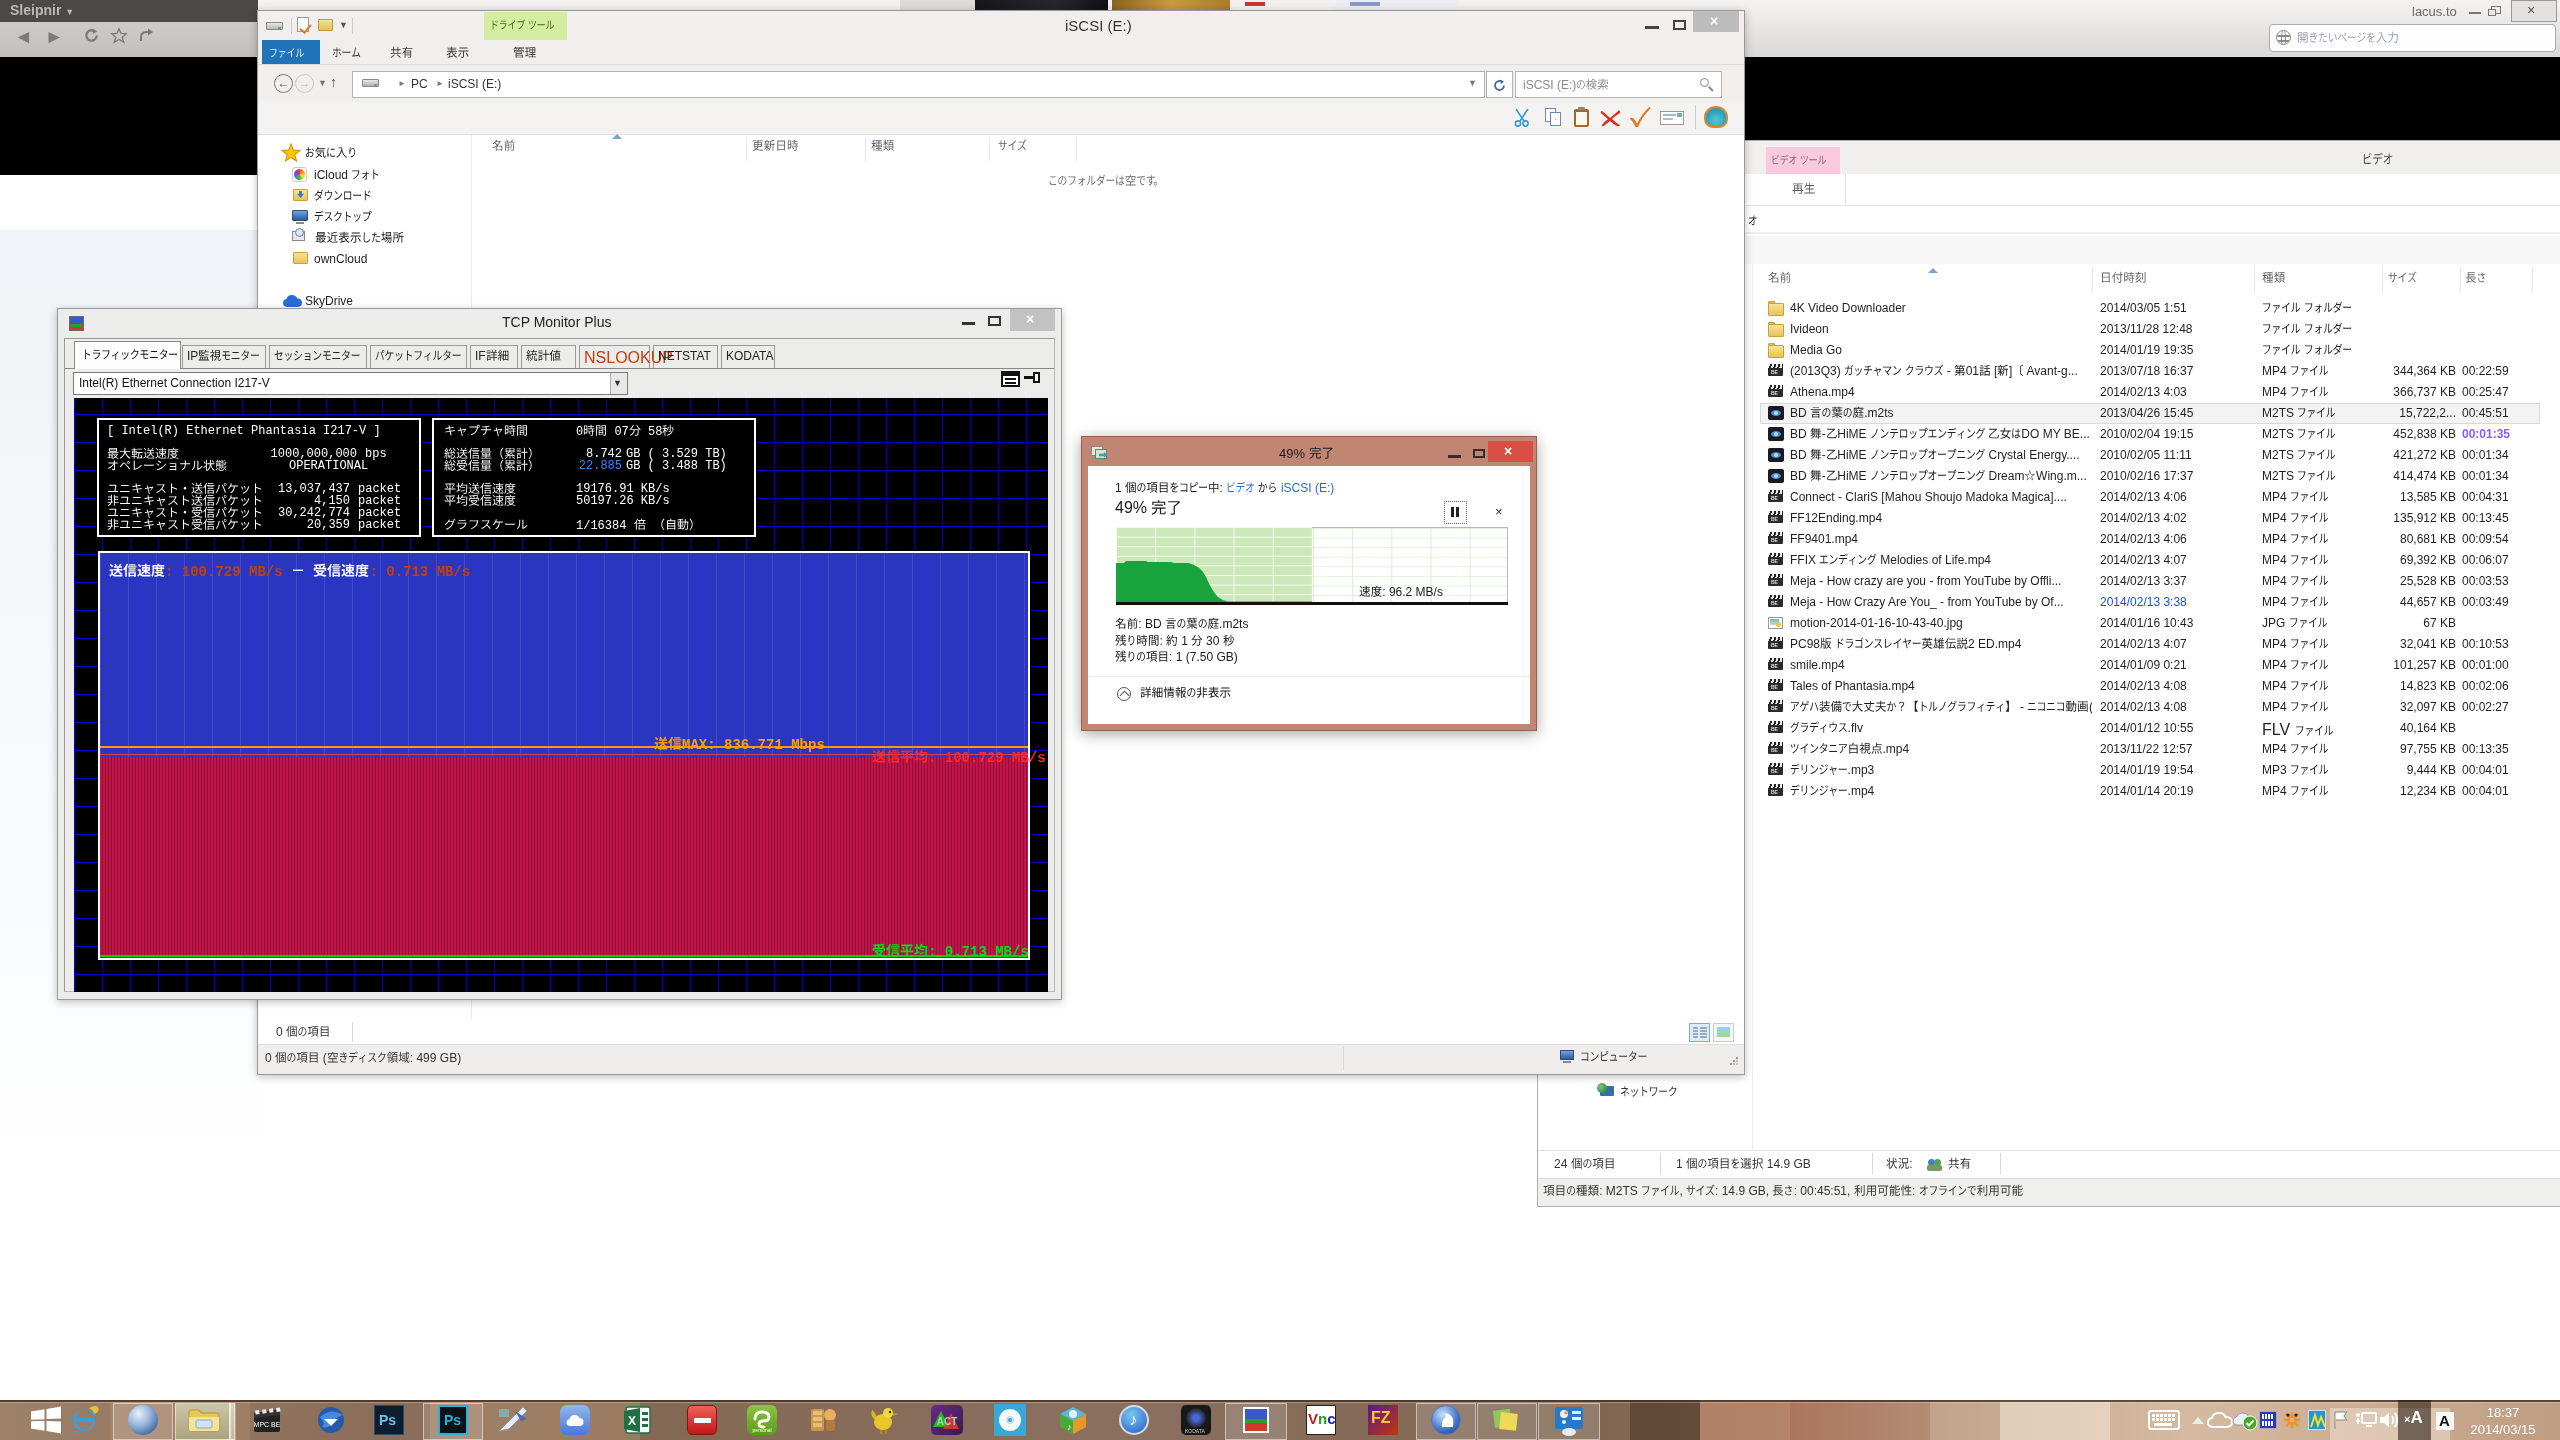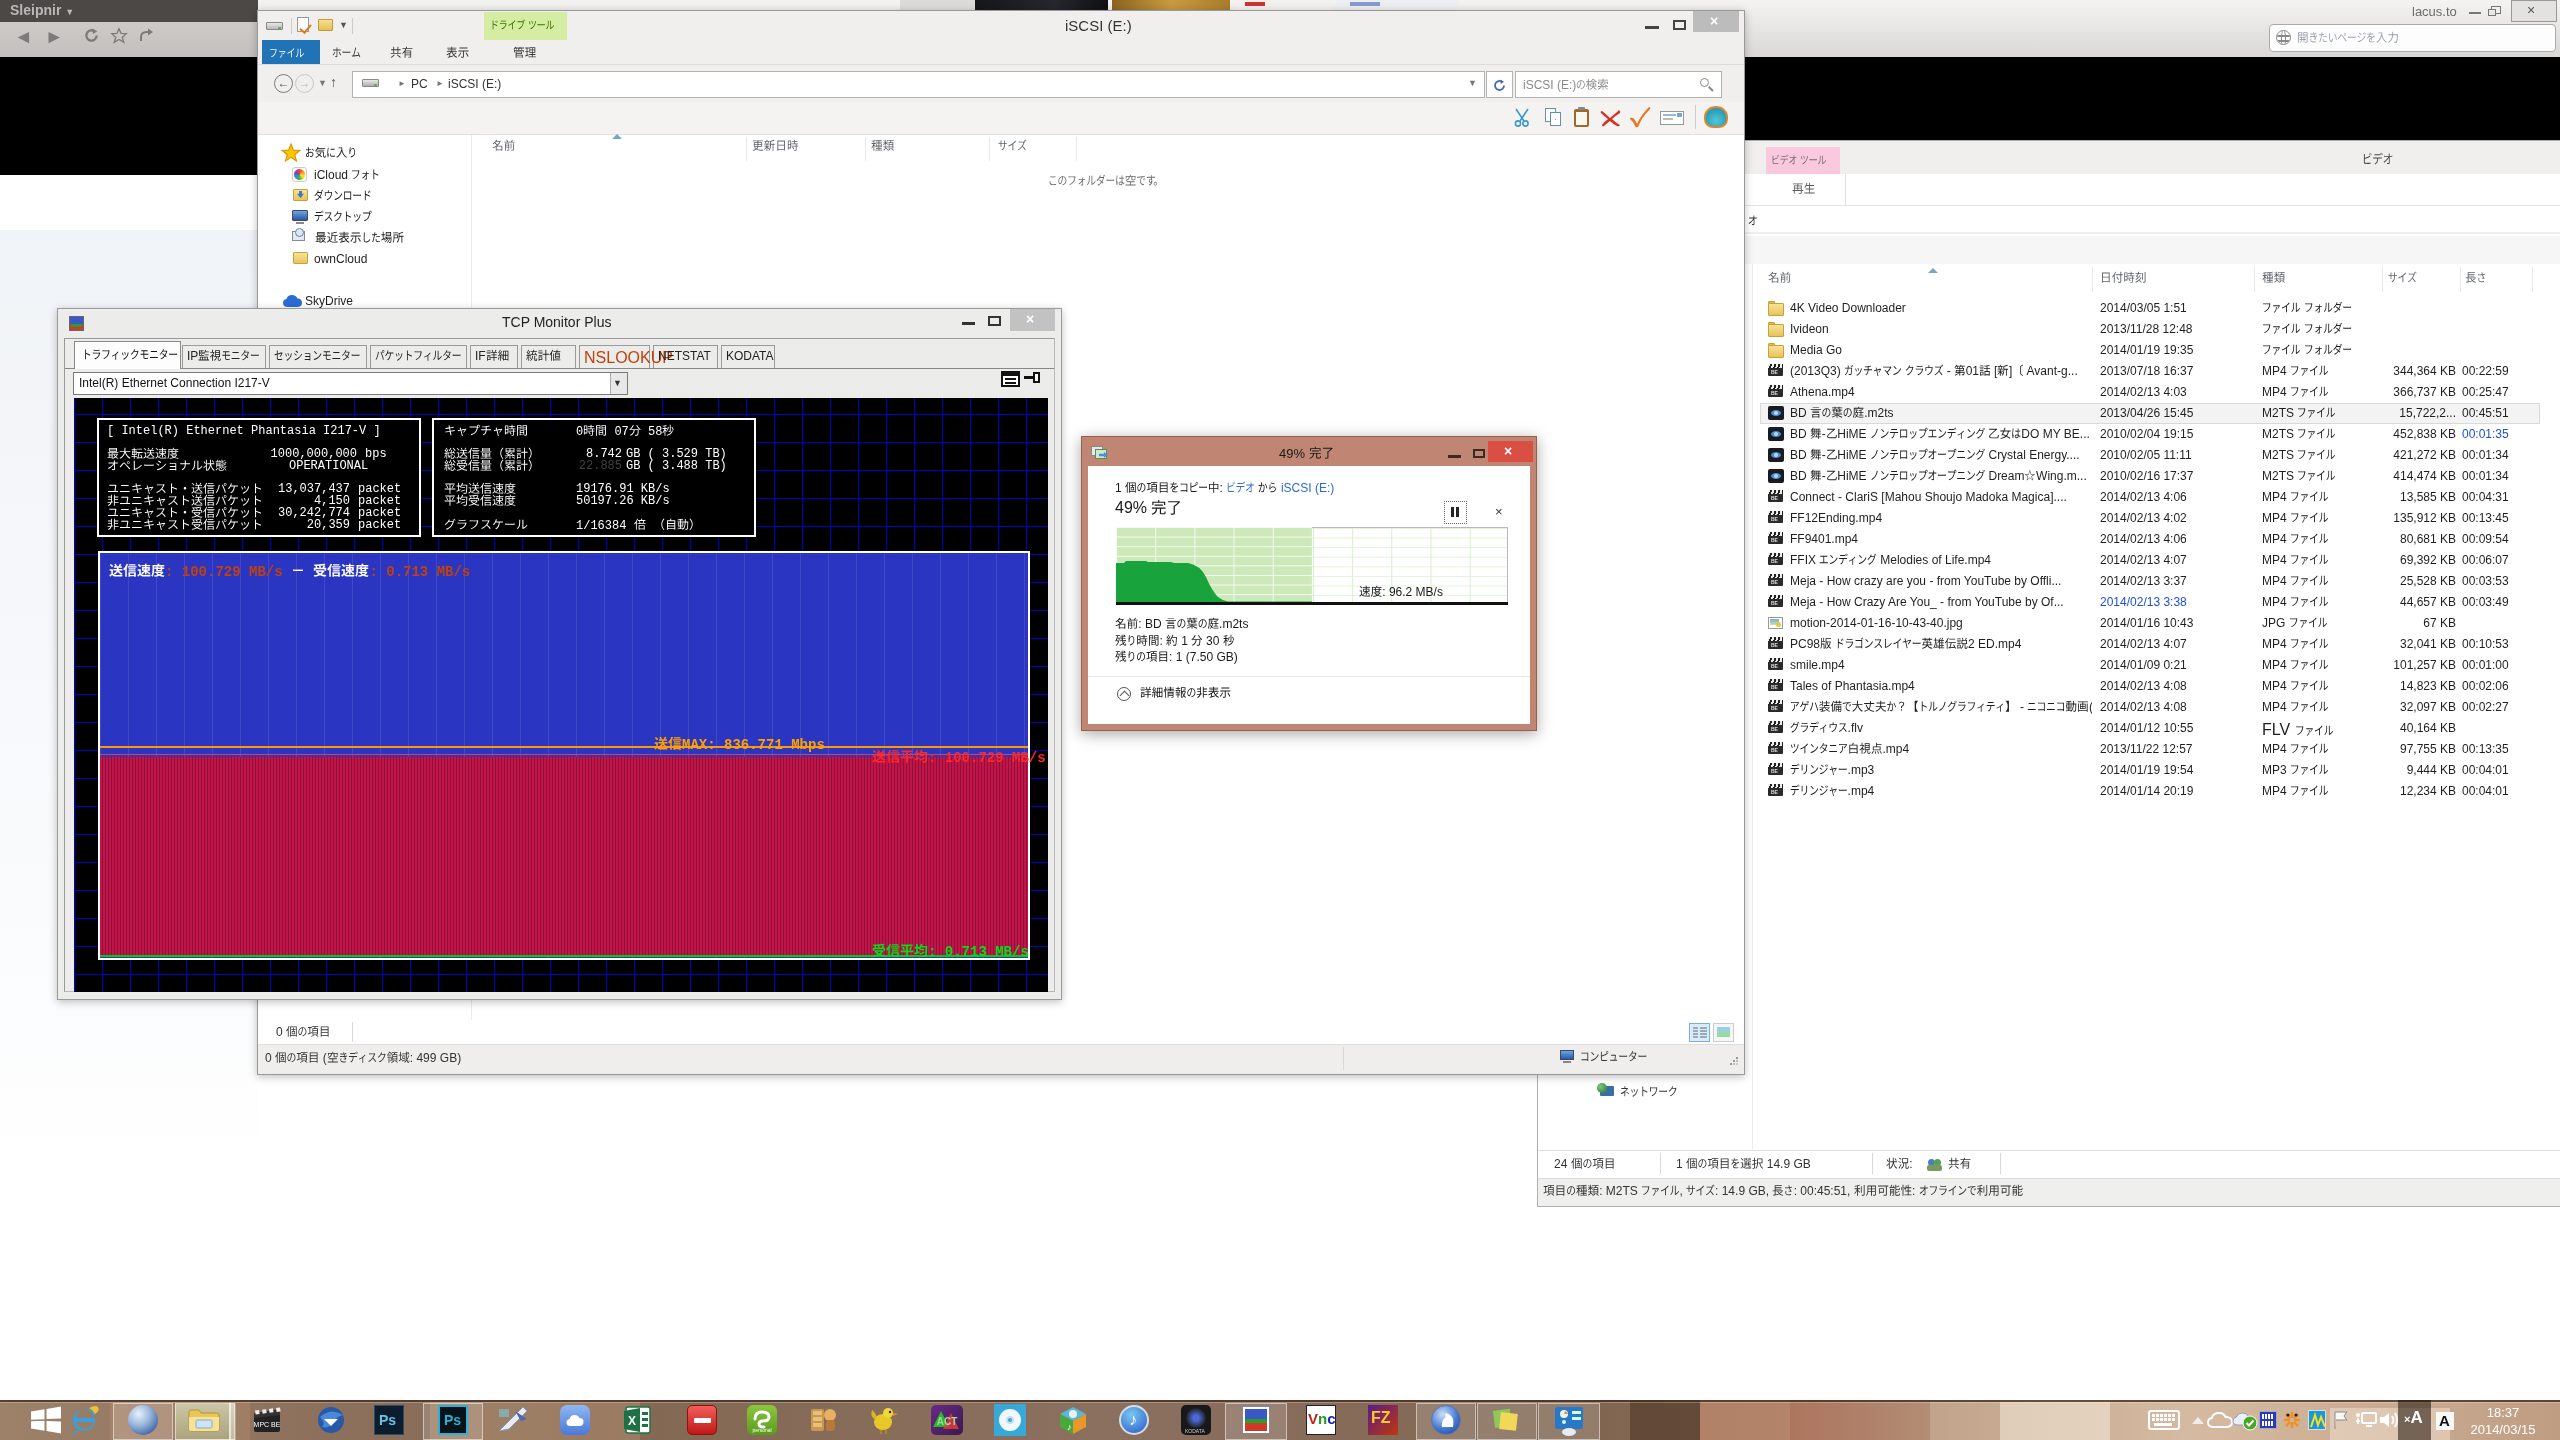--- a/index.html
+++ b/index.html
@@ -677,21 +677,21 @@
           <use href="#g31"></use>
         </g>
         <g transform="translate(318 0) scale(0.82 1)">
           <use href="#g26"></use>
         </g>
         <g transform="translate(478 0) scale(0.82 1)">
           <use href="#g14"></use>
         </g>
       </svg></div>
     <div class="a nw" style="left:2330px;top:427px;width:126px;font-size:12px;color:#1f1f1f;text-align:right">452,838 KB</div>
-    <div class="a nw" style="left:2462px;top:427px;font-size:12px;color:#1d4ed8;">00:01:35</div>
+    <div class="a nw" style="left:2462px;top:427px;font-size:12px;color:#8b5cf6;font-weight:bold;">00:01:35</div>
     <div class="a" style="left:1768px;top:448px;width:16px;height:14px;background:#1a1a22;border-radius:2px"></div>
     <div class="a" style="left:1771px;top:452px;width:10px;height:6px;background:#4a90d0;border-radius:50%"></div>
     <div class="a" style="left:1774px;top:453px;width:4px;height:4px;background:#b8d8f0;border-radius:50%"></div>
     <div class="a nw" style="left:1790px;top:448px;width:302px;overflow:hidden;font-size:12px;color:#1f1f1f">BD <svg style="vertical-align:-1.92px" width="11.64" height="12.72" viewBox="0 -180 194 212" fill="#1f1f1f">
         <g transform="translate(1 0) scale(0.96 1)">
           <use href="#g51"></use>
         </g>
       </svg>-<svg style="vertical-align:-1.92px" width="11.64" height="12.72" viewBox="0 -180 194 212" fill="#1f1f1f">
         <g transform="translate(1 0) scale(0.96 1)">
           <use href="#g52"></use>
@@ -2269,21 +2269,21 @@
     <div class="a nw" style="left:444px;top:459px;font-size:12px;font-family:'Liberation Mono',monospace;color:#fff"><svg style="vertical-align:-1.92px" width="96.00" height="12.72" viewBox="0 -180 1600 212" fill="#fff">
         <use href="#g166" x="0"></use>
         <use href="#g162" x="200"></use>
         <use href="#g160" x="400"></use>
         <use href="#g167" x="600"></use>
         <use href="#g168" x="800"></use>
         <use href="#g169" x="1000"></use>
         <use href="#g149" x="1200"></use>
         <use href="#g170" x="1400"></use>
       </svg></div>
-    <div class="a nw" style="left:560px;top:459px;width:62px;font-size:12px;font-family:'Liberation Mono',monospace;color:#404040;text-align:right">22.885</div>
+    <div class="a nw" style="left:560px;top:459px;width:62px;font-size:12px;font-family:'Liberation Mono',monospace;color:#3b82f6;text-align:right">22.885</div>
     <div class="a nw" style="left:626px;top:459px;font-size:12px;font-family:'Liberation Mono',monospace;color:#fff">GB (  3.488 TB)</div>
     <div class="a nw" style="left:444px;top:482px;font-size:12px;font-family:'Liberation Mono',monospace;color:#fff"><svg style="vertical-align:-1.92px" width="72.00" height="12.72" viewBox="0 -180 1200 212" fill="#fff">
         <use href="#g171" x="0"></use>
         <use href="#g172" x="200"></use>
         <use href="#g152" x="400"></use>
         <use href="#g160" x="600"></use>
         <use href="#g153" x="800"></use>
         <use href="#g154" x="1000"></use>
       </svg></div>
     <div class="a nw" style="left:576px;top:482px;font-size:12px;font-family:'Liberation Mono',monospace;color:#fff">19176.91 KB/s</div>

